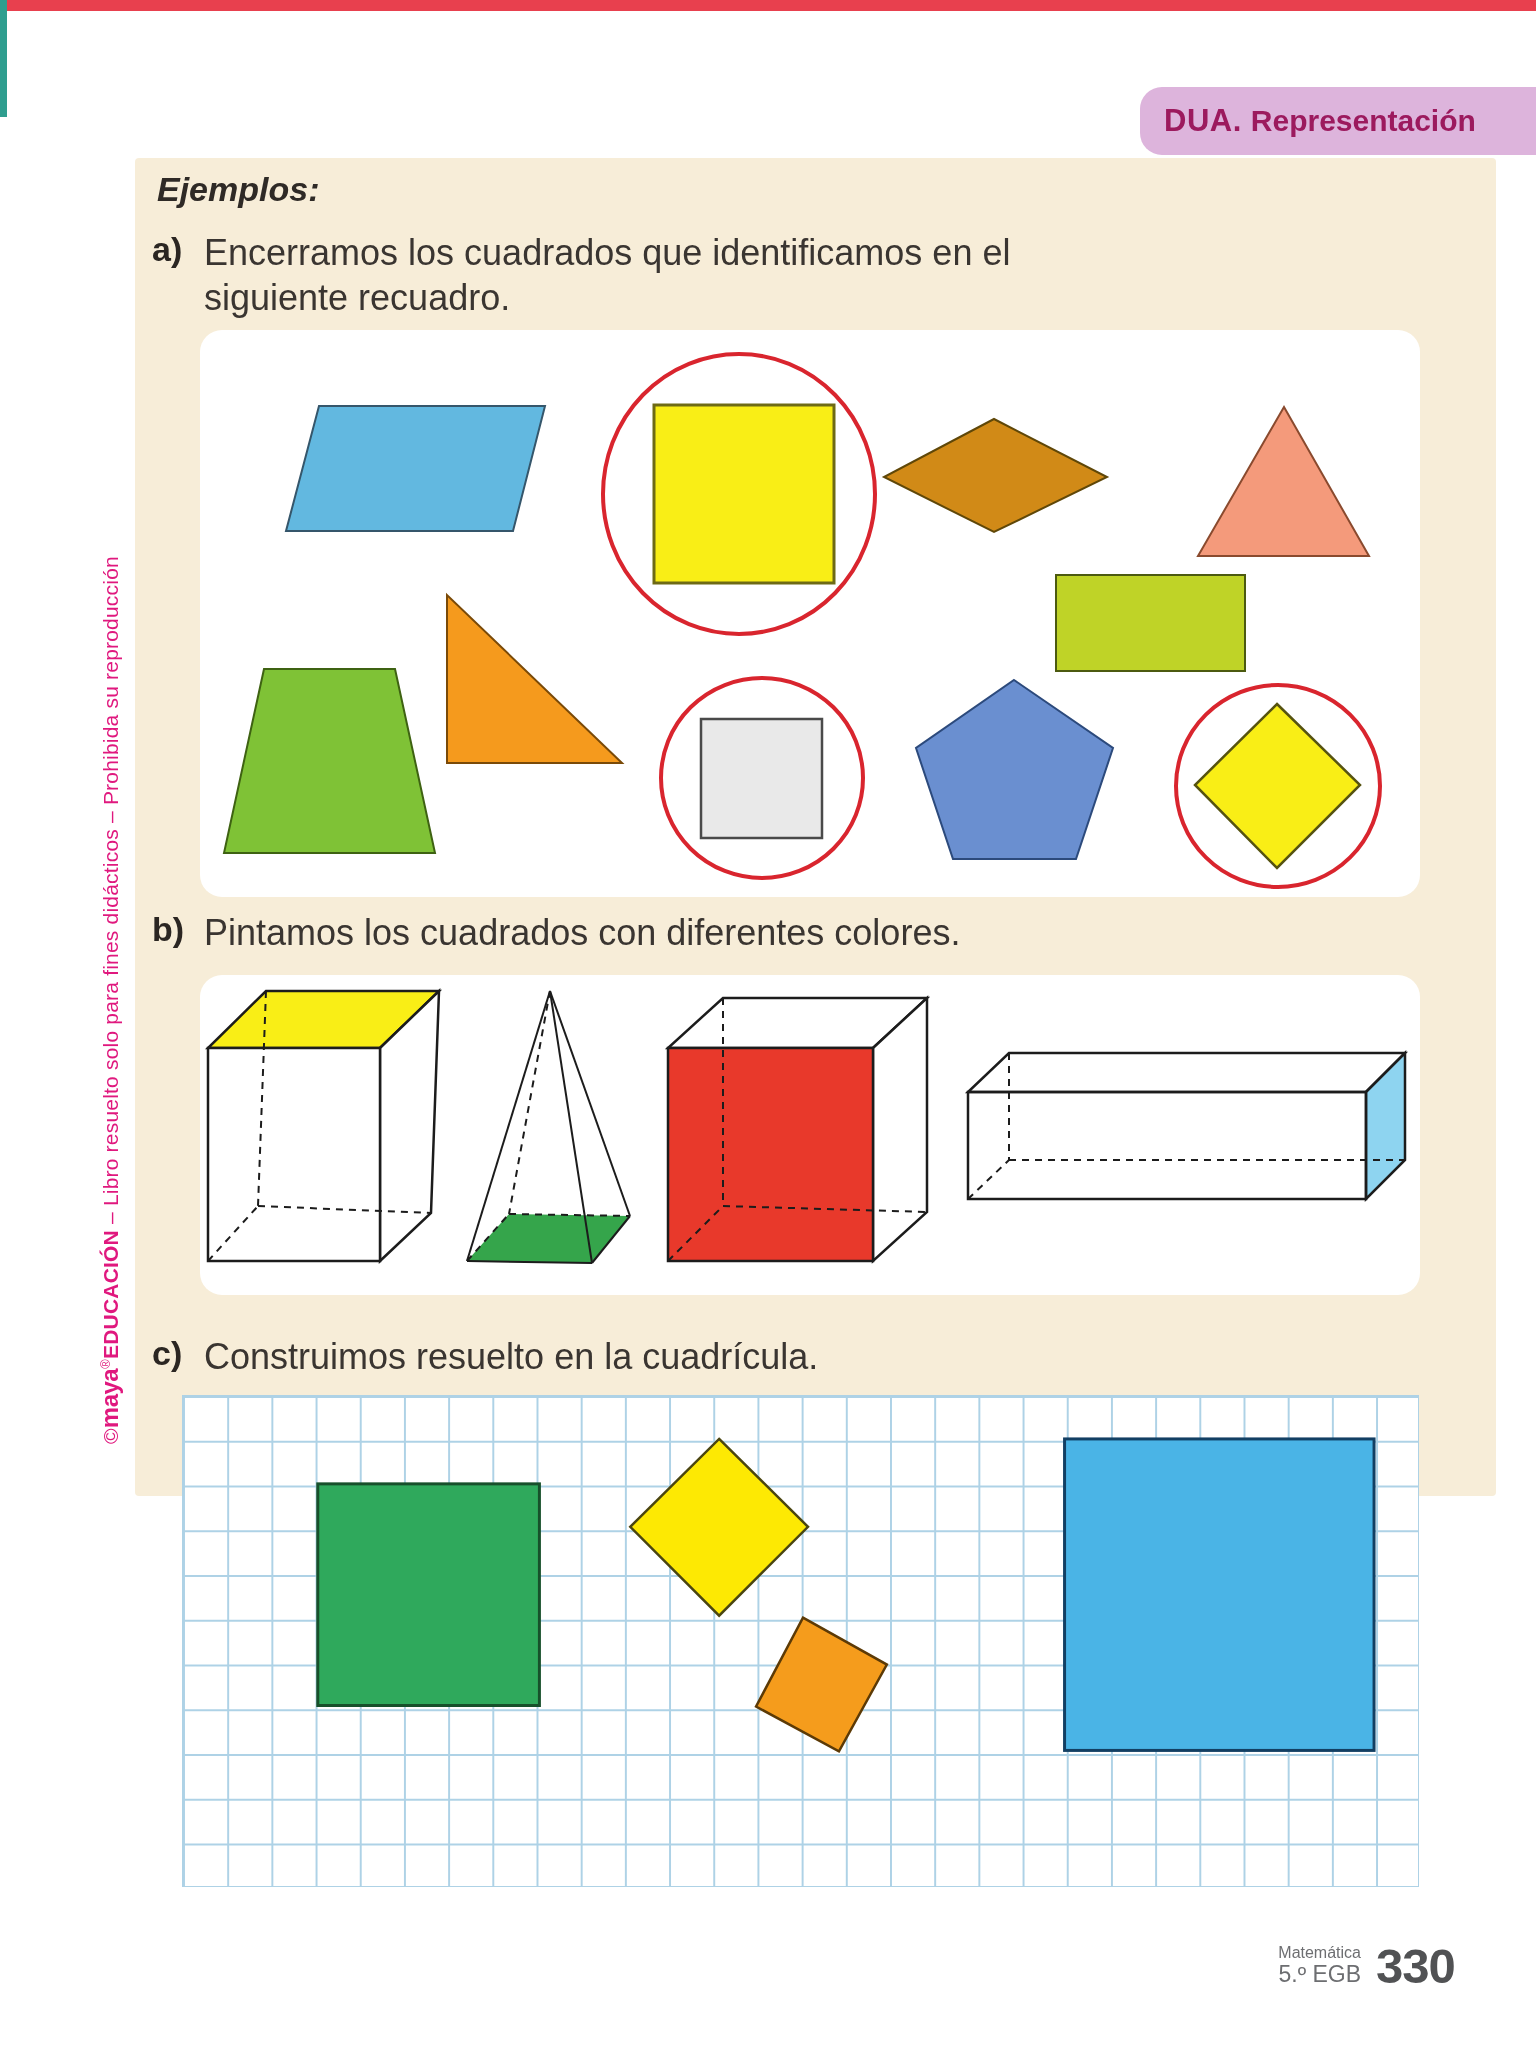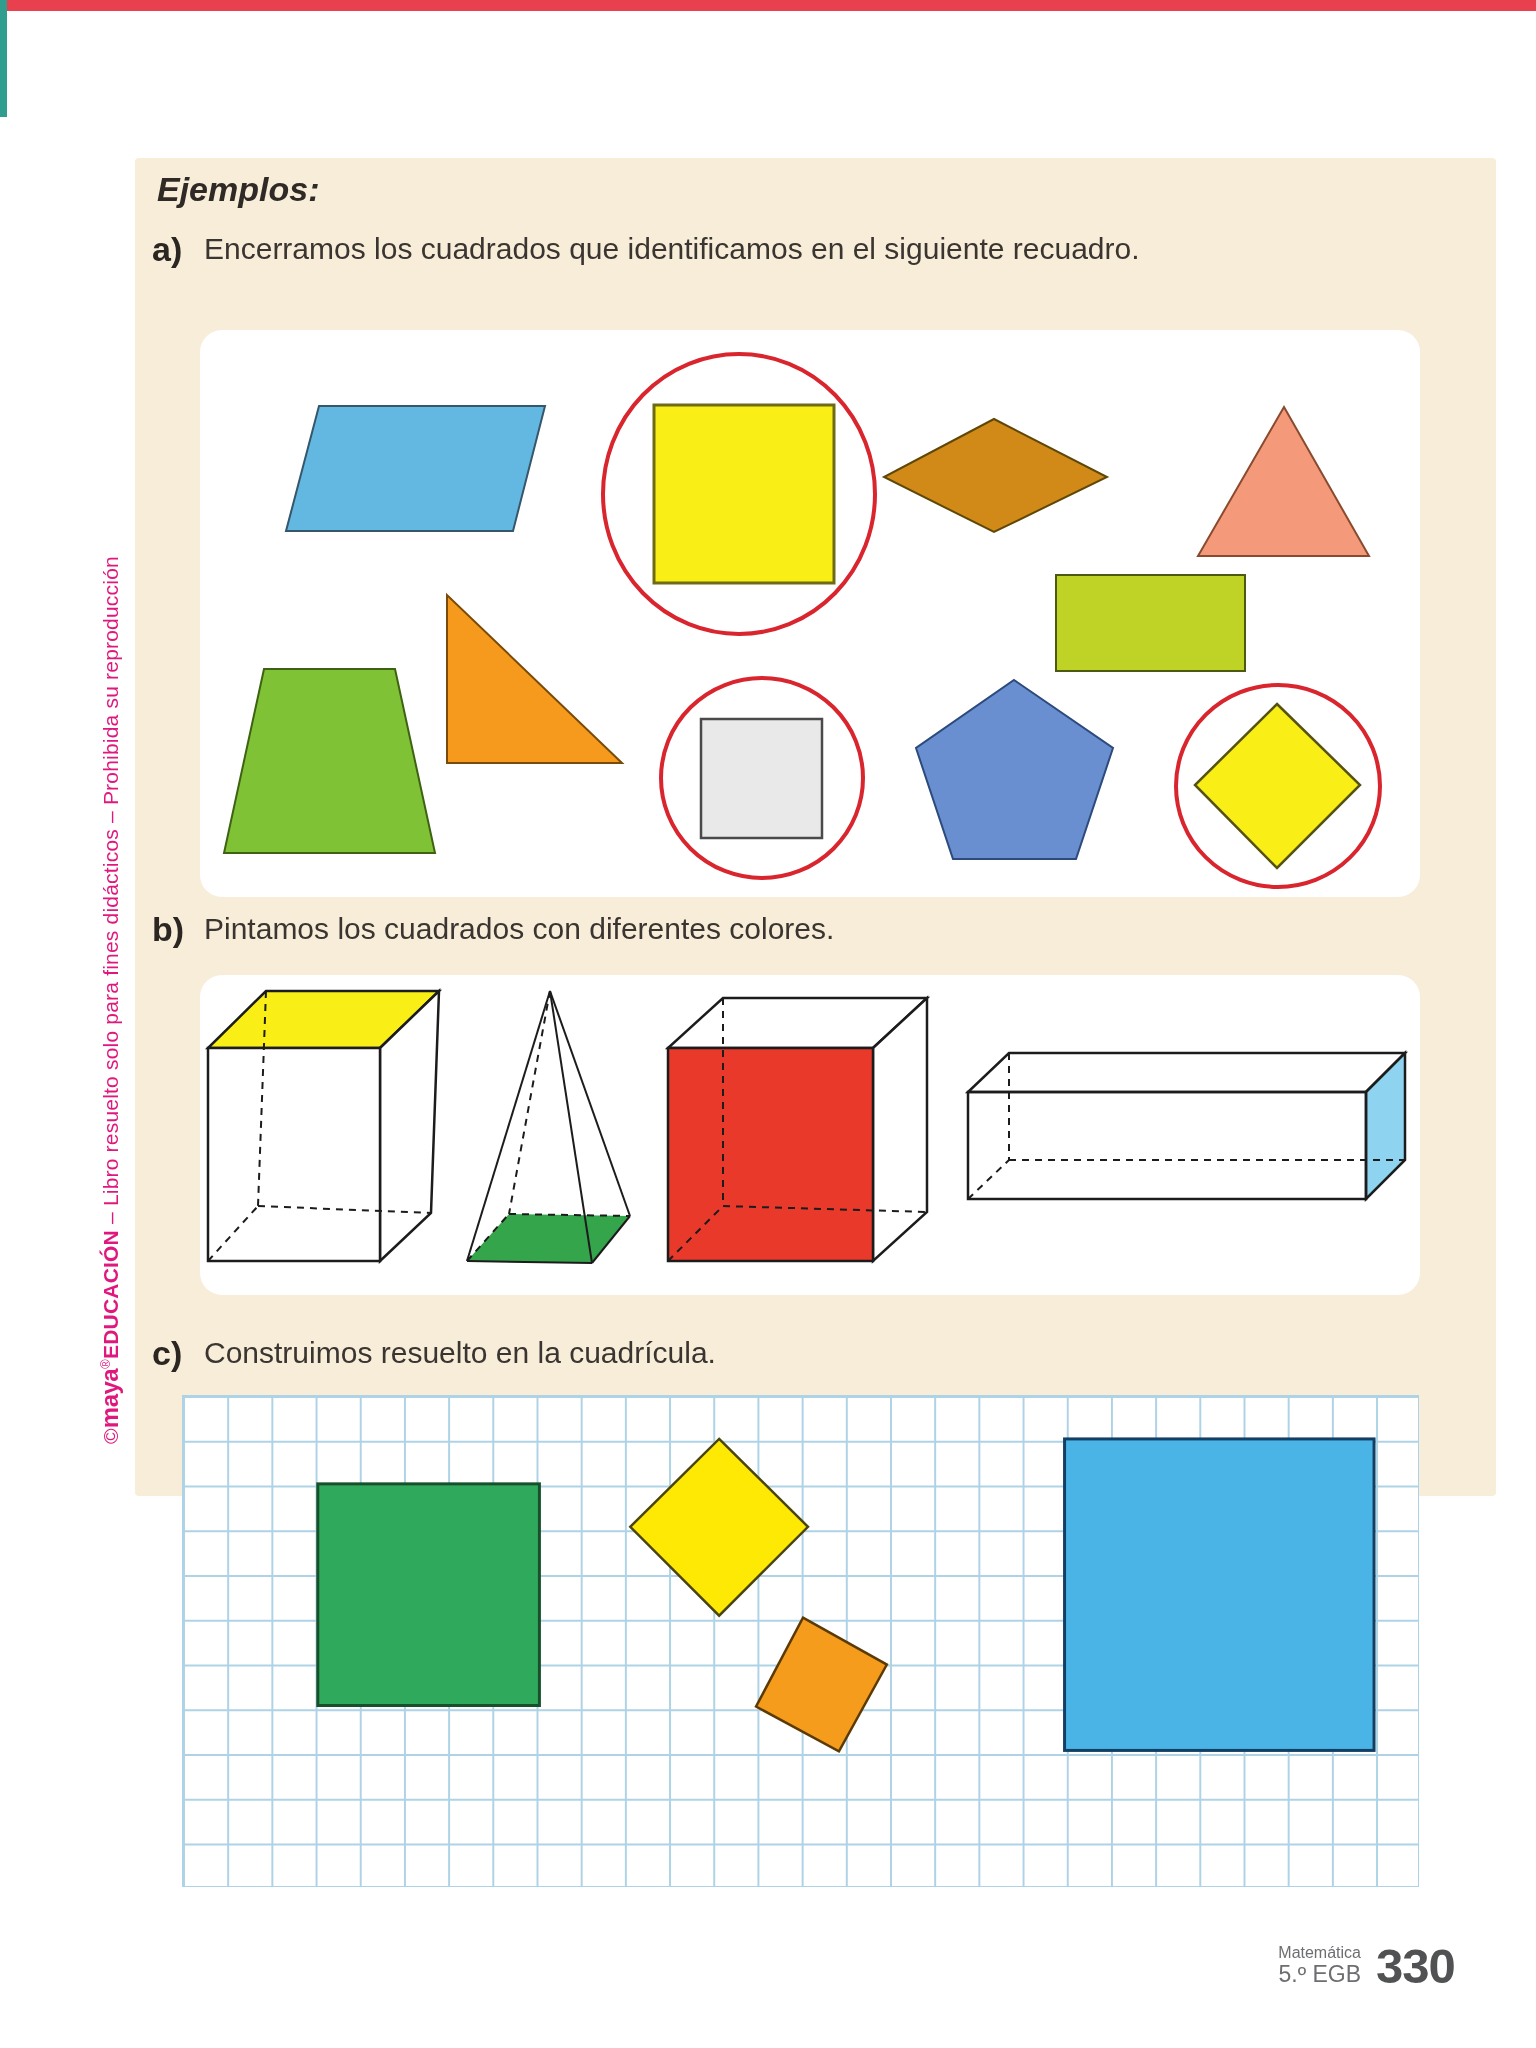--- a/index.html
+++ b/index.html
@@ -16,21 +16,21 @@
   .dua-prefix { font-size:31px; font-weight:800; color:#9c1a5e; letter-spacing:.5px; }
   .dua-label  { font-size:30px; font-weight:700; color:#9c1a5e; margin-left:9px; }
 
   .panel { position:absolute; left:135px; top:158px; width:1361px; height:1338px; border-radius:4px; }
 
   .heading { position:absolute; left:22px; top:12px; font-size:34px; font-weight:700;
              font-style:italic; color:#2f2a26; }
 
   .item { position:absolute; left:17px; display:flex; align-items:flex-start; }
   .item-label { font-size:34px; font-weight:800; color:#2b2622; width:52px; flex:0 0 52px; }
-  .item-text  { font-size:30px; color:#3a3531; line-height:1.25; max-width:960px; }
+  .item-text  { font-size:36px; color:#3a3531; line-height:1.25; max-width:960px; }
   .item-a { top:72px; }
   .item-b { top:752px; }
   .item-c { top:1176px; }
 
   .figure-box { position:absolute; background:#ffffff; border-radius:22px; }
   .box-a { left:65px; top:172px; width:1220px; height:567px; }
   .box-b { left:65px; top:817px; width:1220px; height:320px; }
   .figure-box svg { position:absolute; inset:0; }
 
   .grid-box { position:absolute; left:47px; top:1237px; width:1237px; height:492px;
@@ -57,20 +57,24 @@
                  font-weight:800; color:#515254; letter-spacing:-1px; }
 </style>
 </head>
 <body>
 
 <div class="page">
 
   <div class="top-bar" style="background-color: rgb(232, 64, 78);"></div>
   <div class="left-bar" style="background-color: rgb(47, 158, 143);"></div>
 
+  <div class="dua-badge" style="background-color: rgb(221, 180, 220);">
+    <span class="dua-prefix">DUA.</span>
+    <span class="dua-label">Representación</span>
+  </div>
 
   <div class="sidebar-text">
     <span>©</span><span class="brand">maya</span><span class="reg">®</span><span class="org">EDUCACIÓN</span><span> – Libro resuelto solo para fines didácticos – Prohibida su reproducción</span>
   </div>
 
   <div class="panel" style="background-color: rgb(247, 237, 216);">
 
     <div class="heading">Ejemplos:</div>
 
     <div class="item item-a">

